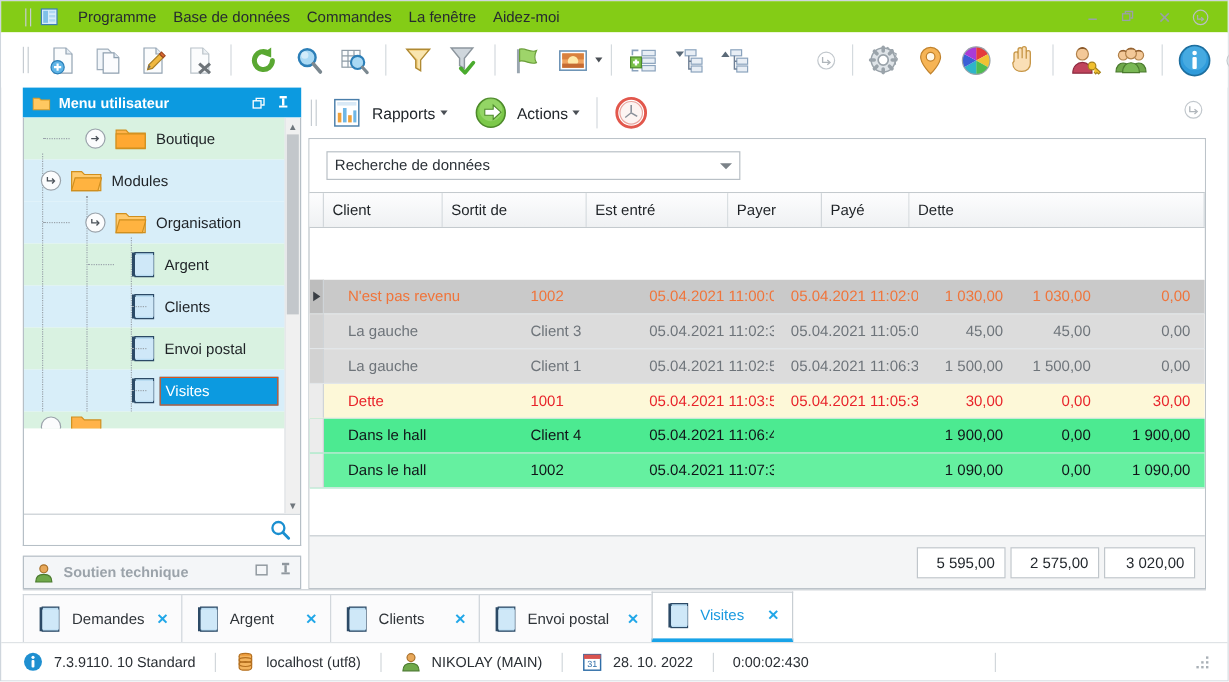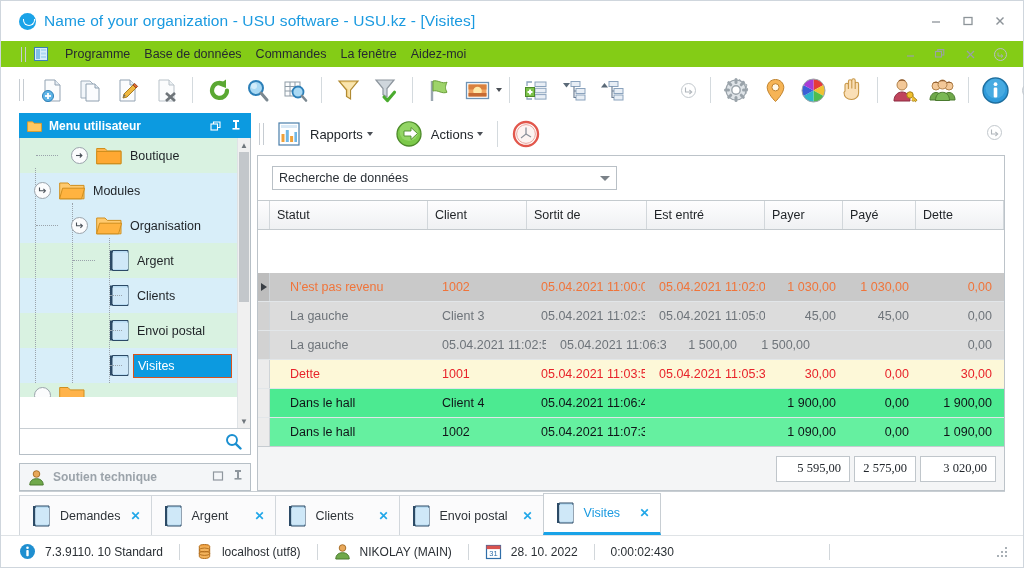--- a/index.html
+++ b/index.html
@@ -215,21 +215,21 @@
     font-size:12.5px; white-space:nowrap; overflow:hidden;
   }
   .gcell.num { justify-content:flex-end; }
   .cur-arrow { width:0;height:0;border-top:4.5px solid transparent;border-bottom:4.5px solid transparent;border-left:6px solid #3a3f45;}
 
   .grid-blank { flex:1 1 auto; background:#ffffff; }
 
   .totals-strip {
     height: 44px; flex:0 0 44px; background:#f4f5f6;
     border-top:1px solid #c6ccd1; display:flex; align-items:center;
-    justify-content:flex-end; padding-right: 4px; font-family: Liberation Serif, serif;
+    justify-content:flex-end; padding-right: 4px;
   }
   .total-box {
     height:26px; border:1px solid #c0c6cb; background:#ffffff;
     display:flex; align-items:center; justify-content:flex-end;
     padding-right:8px; font-size:12.5px; color:#22272c; margin-left:4px;
   }
 
   
   .tabstrip {
     height: 44px; flex: 0 0 44px; display:flex; align-items:flex-end;
@@ -257,42 +257,20 @@
   .sb-item { display:flex; align-items:center; font-size:12px; color:#2a2f34; }
   .sb-icon { width:17px;height:17px;margin-right:9px;flex:0 0 17px;}
   .sb-sep { width:1px;height:16px;background:#d2d7db;margin:0 16px;flex:0 0 1px;}
   .sb-grip { margin-left:auto; width:14px;height:14px; }
 </style>
 </head>
 <body>
 
 <div class="frame">
 
-  <div class="titlebar">
-    <div class="title-icon"></div>
-    <div class="title-text">Name of your organization - USU software - USU.kz - [Visites]</div>
-    <div class="win-btns">
-      <div class="win-btn">
-        <svg width="12" height="12" viewBox="0 0 12 12">
-            <line x1="2" y1="7" x2="10" y2="7" stroke="#8d9499" stroke-width="1.3"></line>
-          </svg>
-      </div>
-      <div class="win-btn">
-        <svg width="12" height="12" viewBox="0 0 12 12">
-            <rect x="2" y="2.5" width="8" height="7" fill="none" stroke="#8d9499" stroke-width="1.3"></rect>
-          </svg>
-      </div>
-      <div class="win-btn">
-        <svg width="12" height="12" viewBox="0 0 12 12">
-            <line x1="2.5" y1="2.5" x2="9.5" y2="9.5" stroke="#8d9499" stroke-width="1.4"></line>
-            <line x1="9.5" y1="2.5" x2="2.5" y2="9.5" stroke="#8d9499" stroke-width="1.4"></line>
-          </svg>
-      </div>
-    </div>
-  </div>
 
   <div class="menubar">
     <div class="menu-grip"></div>
     <svg class="menu-doc-icon" viewBox="0 0 16 16">
       <rect x="1.5" y="1.5" width="13" height="13" fill="#d6ecfa" stroke="#3b7fb5"></rect>
       <rect x="3" y="3" width="4" height="10" fill="#7fc0e8"></rect>
       <rect x="8" y="3" width="5" height="2" fill="#aed8f2"></rect>
       <rect x="8" y="6.5" width="5" height="2" fill="#aed8f2"></rect>
       <rect x="8" y="10" width="5" height="2" fill="#aed8f2"></rect>
     </svg>
@@ -791,21 +769,20 @@
           <div class="search-combo">
             <span>Recherche de données</span>
             <span class="combo-arrow">
                 <span class="combo-caret"></span>
               </span>
           </div>
         </div>
 
         <div class="grid-head">
           <div class="gh-indic"></div>
-          <div class="gh-cell" style="width:158px">Statut</div>
           <div class="gh-cell" style="width:99px">Client</div>
           <div class="gh-cell" style="width:120px">Sortit de</div>
           <div class="gh-cell" style="width:118px">Est entré</div>
           <div class="gh-cell" style="width:78px">Payer</div>
           <div class="gh-cell" style="width:73px">Payé</div>
           <div class="gh-cell" style="flex:1 1 auto">Dette</div>
         </div>
 
         <div class="grid-body">
 
@@ -829,20 +806,21 @@
             <div class="gcell" style="width:118px;padding-left:14px">05.04.2021 11:02:39</div>
             <div class="gcell" style="width:120px;padding-left:14px">05.04.2021 11:05:00</div>
             <div class="gcell num" style="width:78px">45,00</div>
             <div class="gcell num" style="width:73px">45,00</div>
             <div class="gcell num" style="flex:1 1 auto;padding-right:12px">0,00</div>
           </div>
 
           <div class="grow" style="background:#dcdcdc;color:#6e747a;">
             <div class="rind" style="background:#d2d2d2"></div>
             <div class="gcell" style="width:158px;padding-left:20px">La gauche</div>
+            <div class="gcell" style="width:99px;padding-left:14px">Client 1</div>
             <div class="gcell" style="width:118px;padding-left:14px">05.04.2021 11:02:57</div>
             <div class="gcell" style="width:120px;padding-left:14px">05.04.2021 11:06:30</div>
             <div class="gcell num" style="width:78px">1 500,00</div>
             <div class="gcell num" style="width:73px">1 500,00</div>
             <div class="gcell num" style="flex:1 1 auto;padding-right:12px">0,00</div>
           </div>
 
           <div class="grow" style="background:#fdf8d8;color:#e8232a;">
             <div class="rind" style="background:#ececec"></div>
             <div class="gcell" style="width:158px;padding-left:20px">Dette</div>
@@ -874,21 +852,21 @@
             <div class="gcell num" style="width:78px">1 090,00</div>
             <div class="gcell num" style="width:73px">0,00</div>
             <div class="gcell num" style="flex:1 1 auto;padding-right:12px">1 090,00</div>
           </div>
 
           <div class="grid-blank"></div>
         </div>
 
         <div class="totals-strip">
           <div class="total-box" style="width:74px">5 595,00</div>
-          <div class="total-box" style="width:62px">2 575,00</div>
+          <div class="total-box" style="width:74px">2 575,00</div>
           <div class="total-box" style="width:76px;margin-right:4px">3 020,00</div>
         </div>
       </div>
     </div>
   </div>
 
   <div class="tabstrip">
     <div class="tab">
       <svg class="tab-book" viewBox="0 0 18 22">
         <path d="M1 1 h13.5 v20 h-13.5 Z" fill="#2c4a66"></path>

